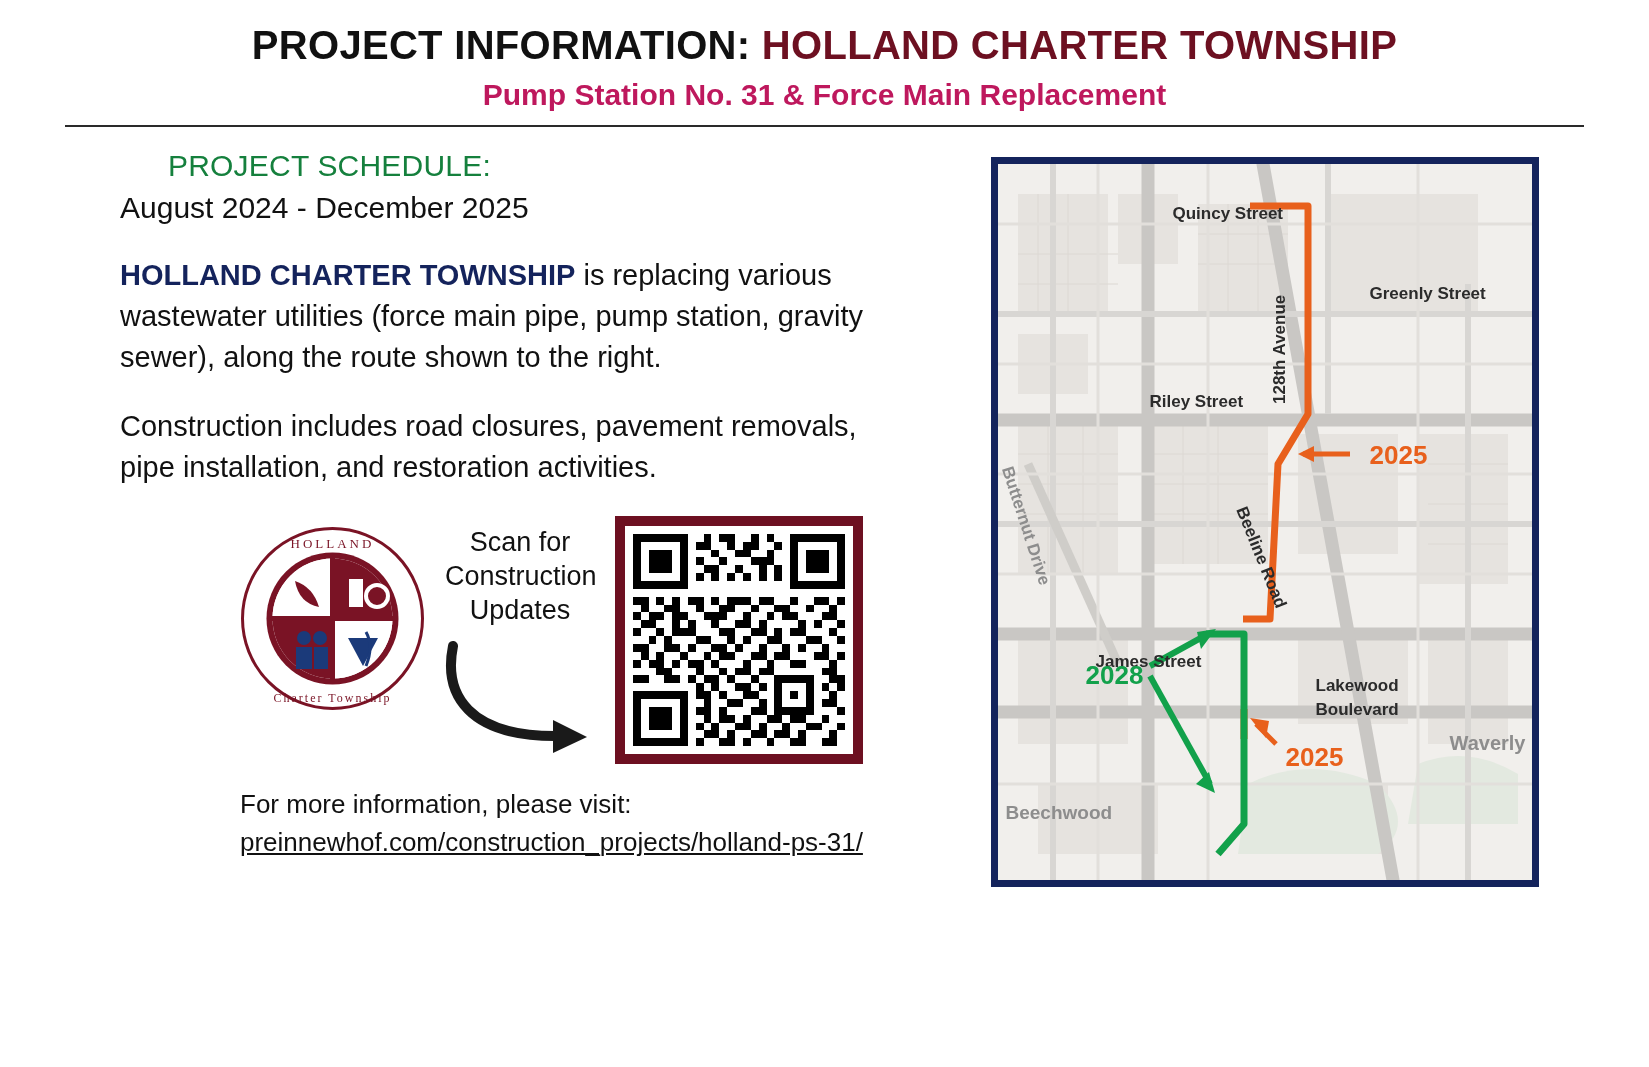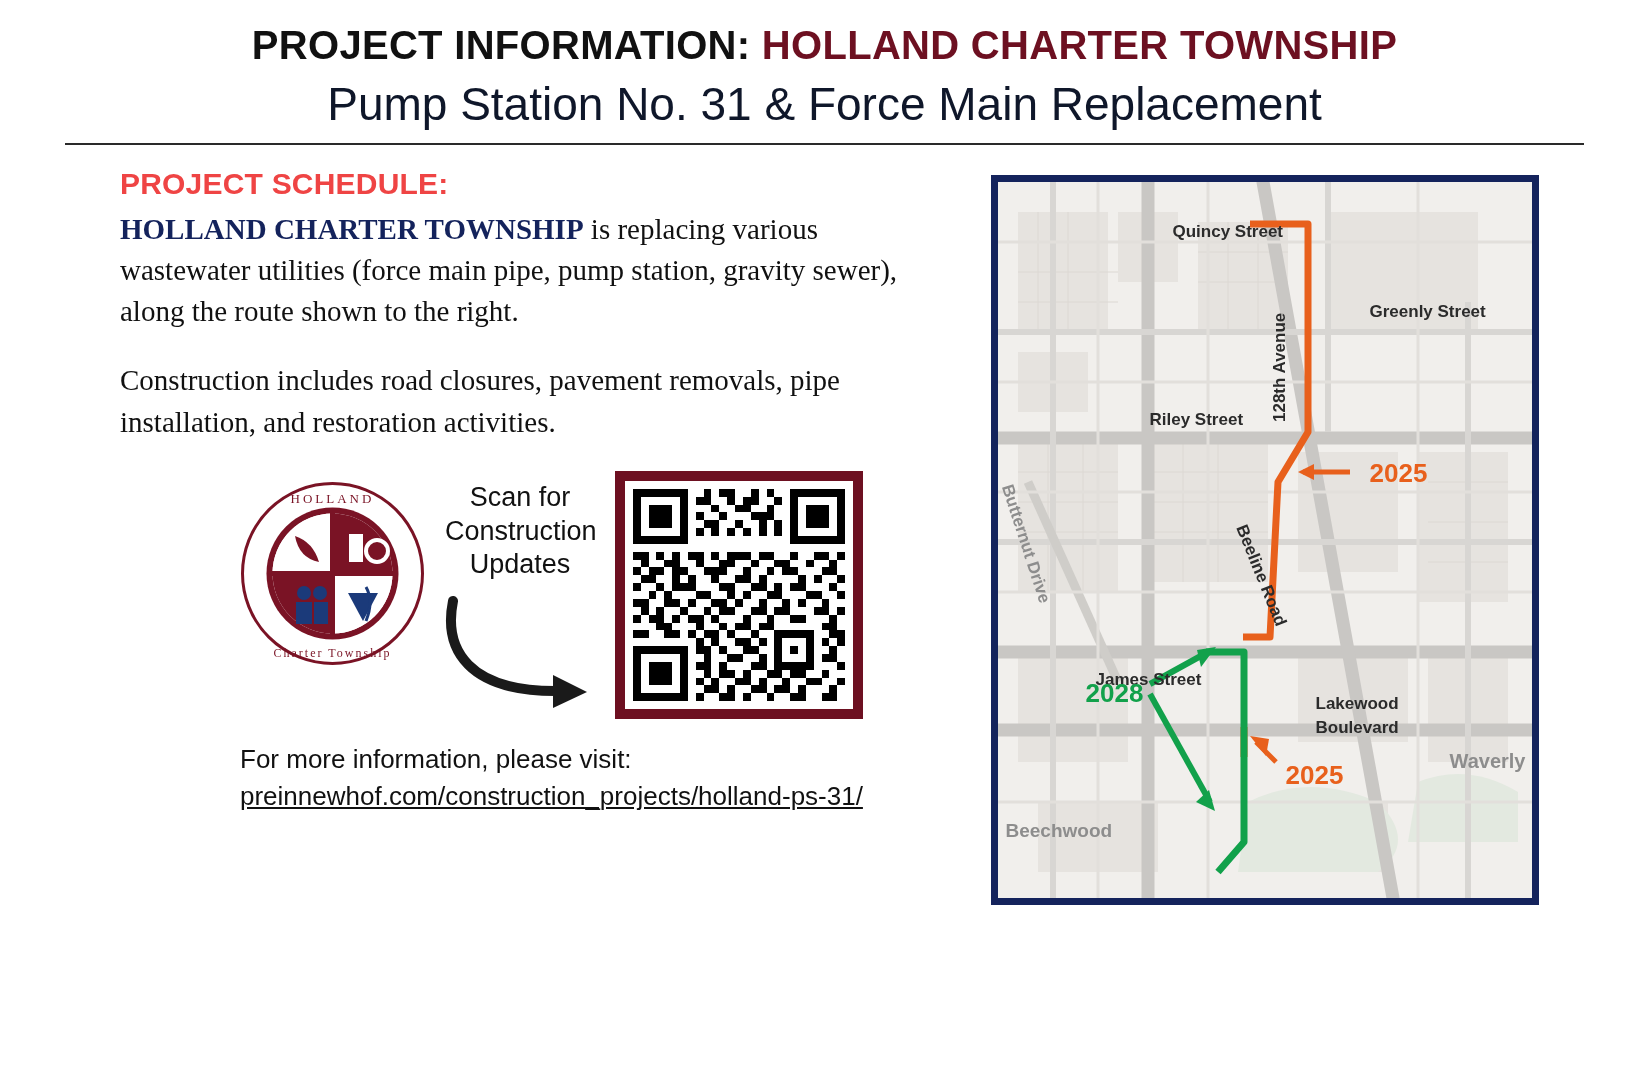--- a/index.html
+++ b/index.html
@@ -23,23 +23,23 @@
   }
   .header-line1 {
     font-size: 40px;
     font-weight: bold;
     letter-spacing: 0.3px;
     line-height: 1.15;
   }
   .header-line1 .black { color: #111111; }
   .header-line1 .maroon { color: #6d1021; }
   .header-line2 {
-    font-size: 46px;
-    font-weight: normal;
-    color: #0f172a;
+    font-size: 30px;
+    font-weight: bold;
+    color: #be185d;
     margin-top: 10px;
     line-height: 1.15;
   }
   .header-rule {
     border-bottom: 2px solid #2a2a2a;
     margin: 12px 65px 0 65px;
   }
 
   
   .content {
@@ -53,38 +53,38 @@
     box-sizing: border-box;
   }
   .right-col {
     flex: 1;
     display: flex;
     justify-content: center;
     padding-top: 8px;
   }
 
   .schedule-title {
-    color: #ef4444;
-    font-weight: bold;
+    color: #15803d;
+    font-weight: normal;
     font-size: 30px;
     letter-spacing: 0.2px;
     margin-bottom: 8px;
+    margin-left: 48px;
   }
   .schedule-dates {
     font-size: 30px;
     color: #111111;
     margin-bottom: 30px;
   }
   .para {
     font-size: 29px;
     line-height: 1.42;
     color: #111111;
     margin-bottom: 28px;
     max-width: 790px;
-    font-family: Liberation Serif, serif;
   }
   .para .township {
     color: #14235c;
     font-weight: bold;
   }
 
   
   .qr-row {
     display: flex;
     align-items: flex-start;
@@ -191,20 +191,21 @@
   </div>
   <div class="header-line2">Pump Station No. 31 &amp; Force Main Replacement</div>
 </div>
 <div class="header-rule"></div>
 
 <div class="content">
 
   <div class="left-col">
 
     <div class="schedule-title">PROJECT SCHEDULE:</div>
+    <div class="schedule-dates">August 2024 - December 2025</div>
 
     <div class="para">
       <span class="township">HOLLAND CHARTER TOWNSHIP</span><span> is replacing various wastewater utilities (force main pipe, pump station, gravity sewer), along the route shown to the right.</span>
     </div>
 
     <div class="para">Construction includes road closures, pavement removals, pipe installation, and restoration activities.</div>
 
     <div class="qr-row">
 
       <div class="logo-wrap">

